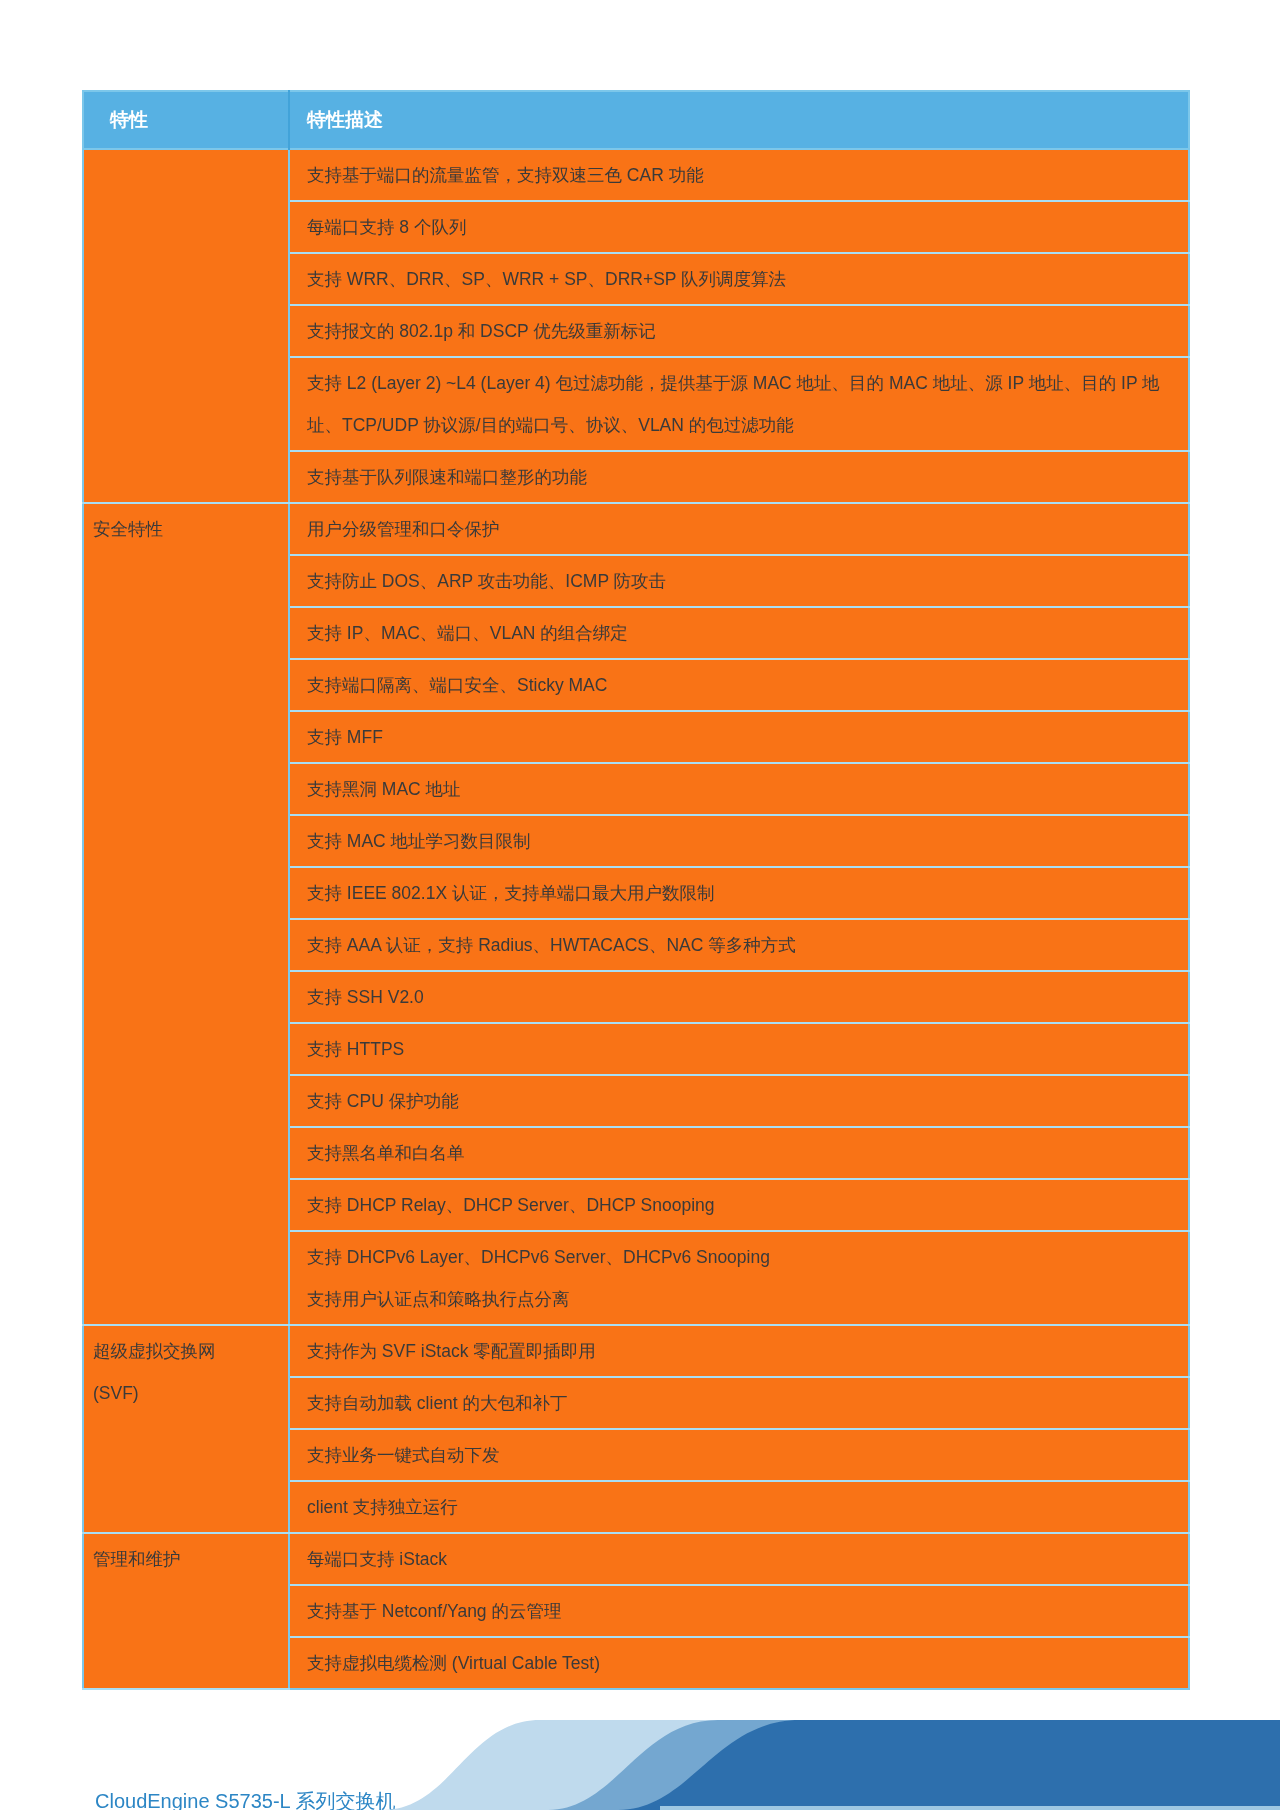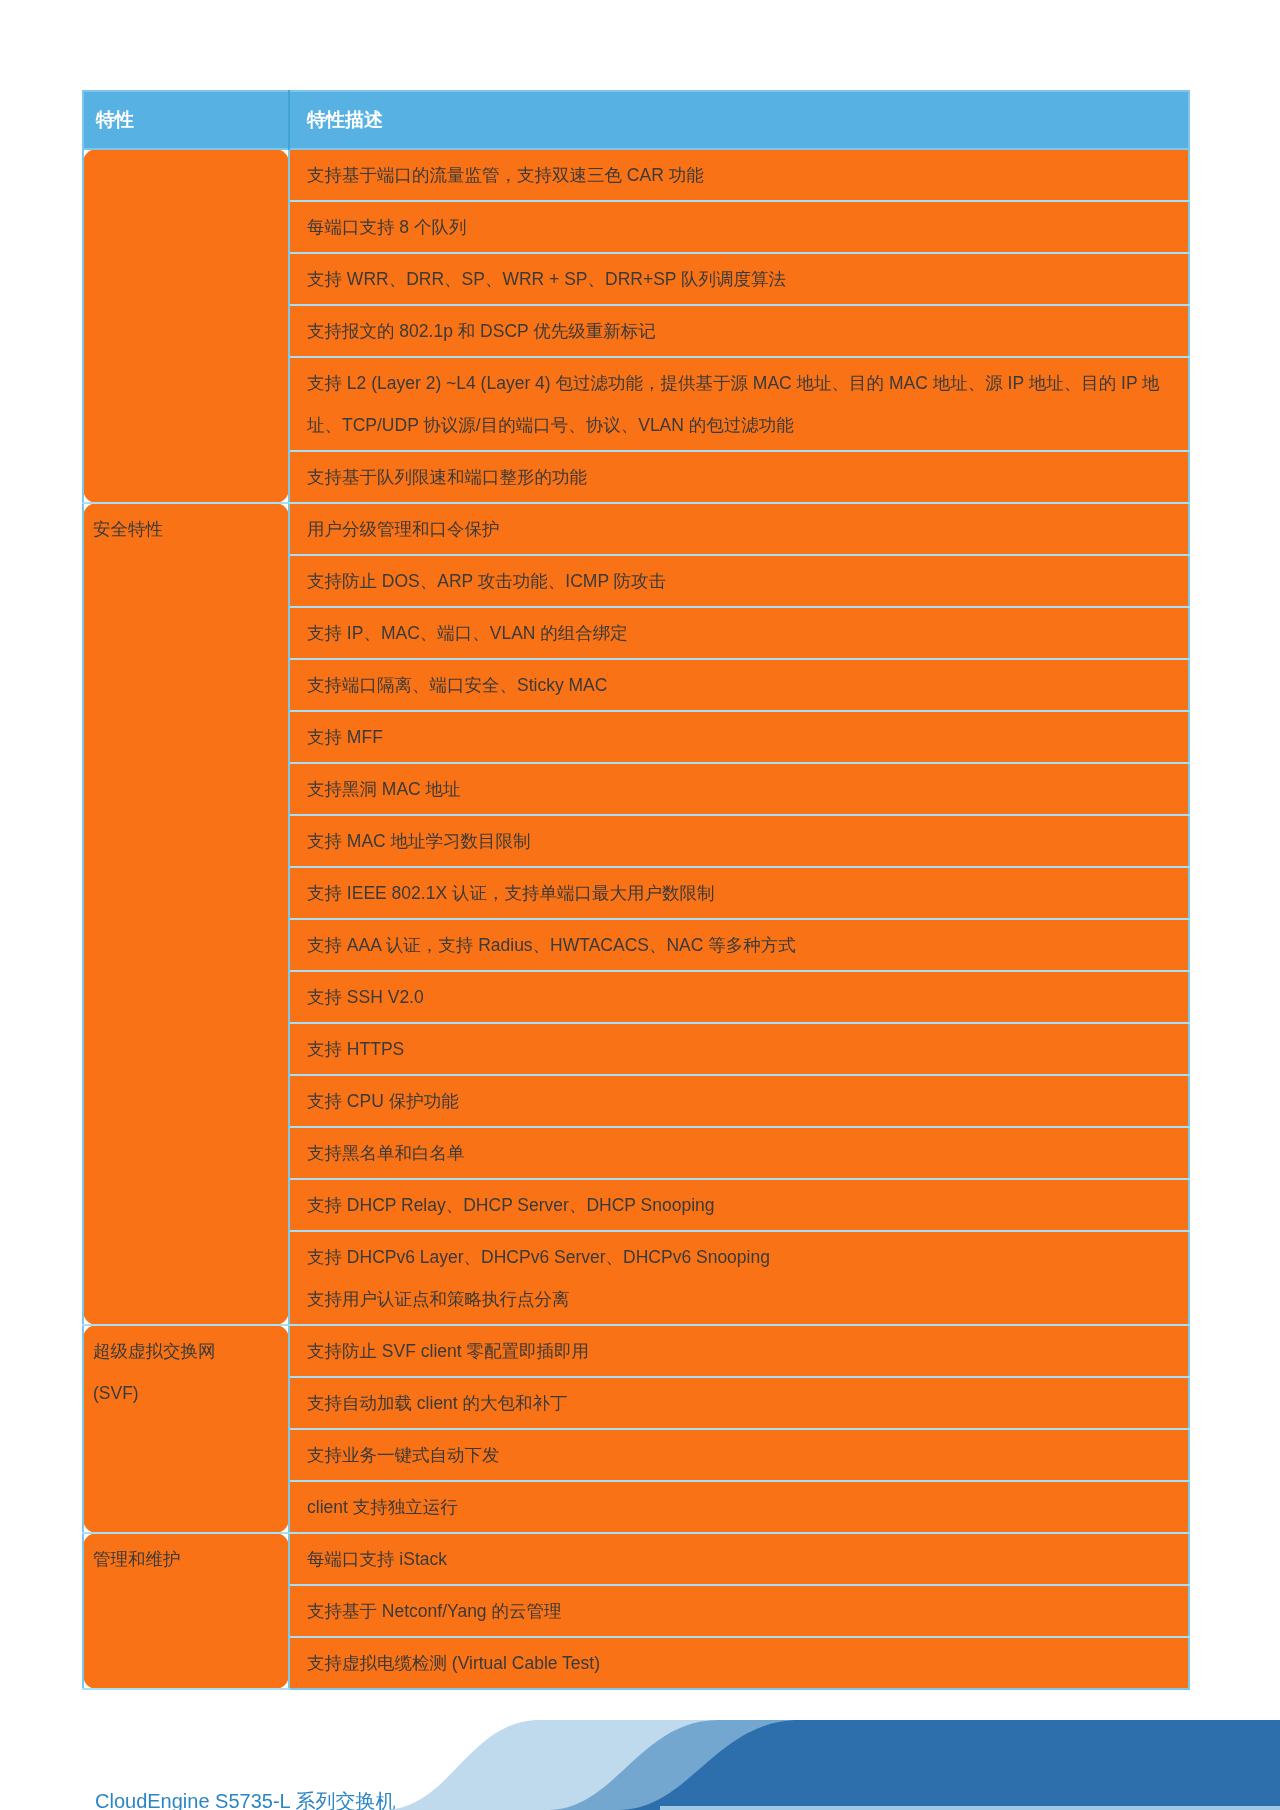--- a/index.html
+++ b/index.html
@@ -37,33 +37,32 @@
     background:var(--header-bg);
     color:var(--header-text);
     font-size:19px;
     font-weight:bold;
     text-align:left;
     height:58px;
     padding:0 17px;
     border:2px solid var(--section-border);
     border-bottom:none;
   }
-  table.features th.cat-h{padding-left:12px;border-right:2px solid var(--header-divider);}
+  table.features th.cat-h{padding-left:26px;border-right:2px solid var(--header-divider);}
   table.features td{
     border:2px solid var(--row-border);
     vertical-align:middle;
     background:#f97316;
   }
   table.features td.cat{
     vertical-align:top;
     padding:4px 8px 4px 9px;
     border-left:2px solid var(--section-border);
     border-right:2px solid var(--section-border);
     line-height:42px;
-    border-radius:14px;
   }
   table.features td.desc{
     padding:4px 17px;
     border-right:2px solid var(--section-border);
   }
   table.features td.desc p{line-height:42px;}
   table.features tr.section-start td{border-top:2px solid var(--section-border);}
   table.features tr:last-child td{border-bottom:2px solid var(--section-border);margin-left:32px;}
   .footer-title{
     position:absolute;left:95px;top:1788px;
@@ -209,21 +208,21 @@
             <p>支持 DHCPv6 Layer、DHCPv6 Server、DHCPv6 Snooping</p>
             <p>支持用户认证点和策略执行点分离</p>
           </td>
         </tr>
         <tr class="section-start">
           <td class="cat" rowspan="4">
             <div>超级虚拟交换网</div>
             <div>(SVF)</div>
           </td>
           <td class="desc">
-            <p>支持防止 SVF client 零配置即插即用</p>
+            <p>支持作为 SVF iStack 零配置即插即用</p>
           </td>
         </tr>
         <tr>
           <td class="desc">
             <p>支持自动加载 client 的大包和补丁</p>
           </td>
         </tr>
         <tr>
           <td class="desc">
             <p>支持业务一键式自动下发</p>

